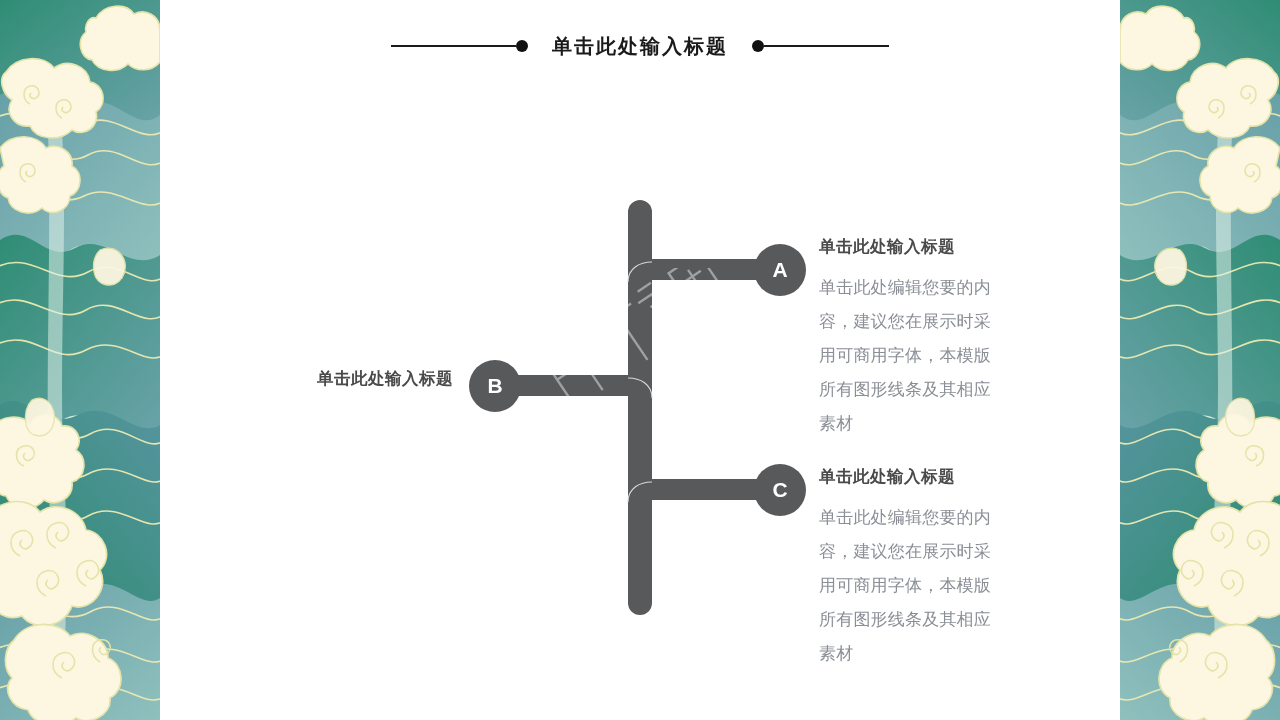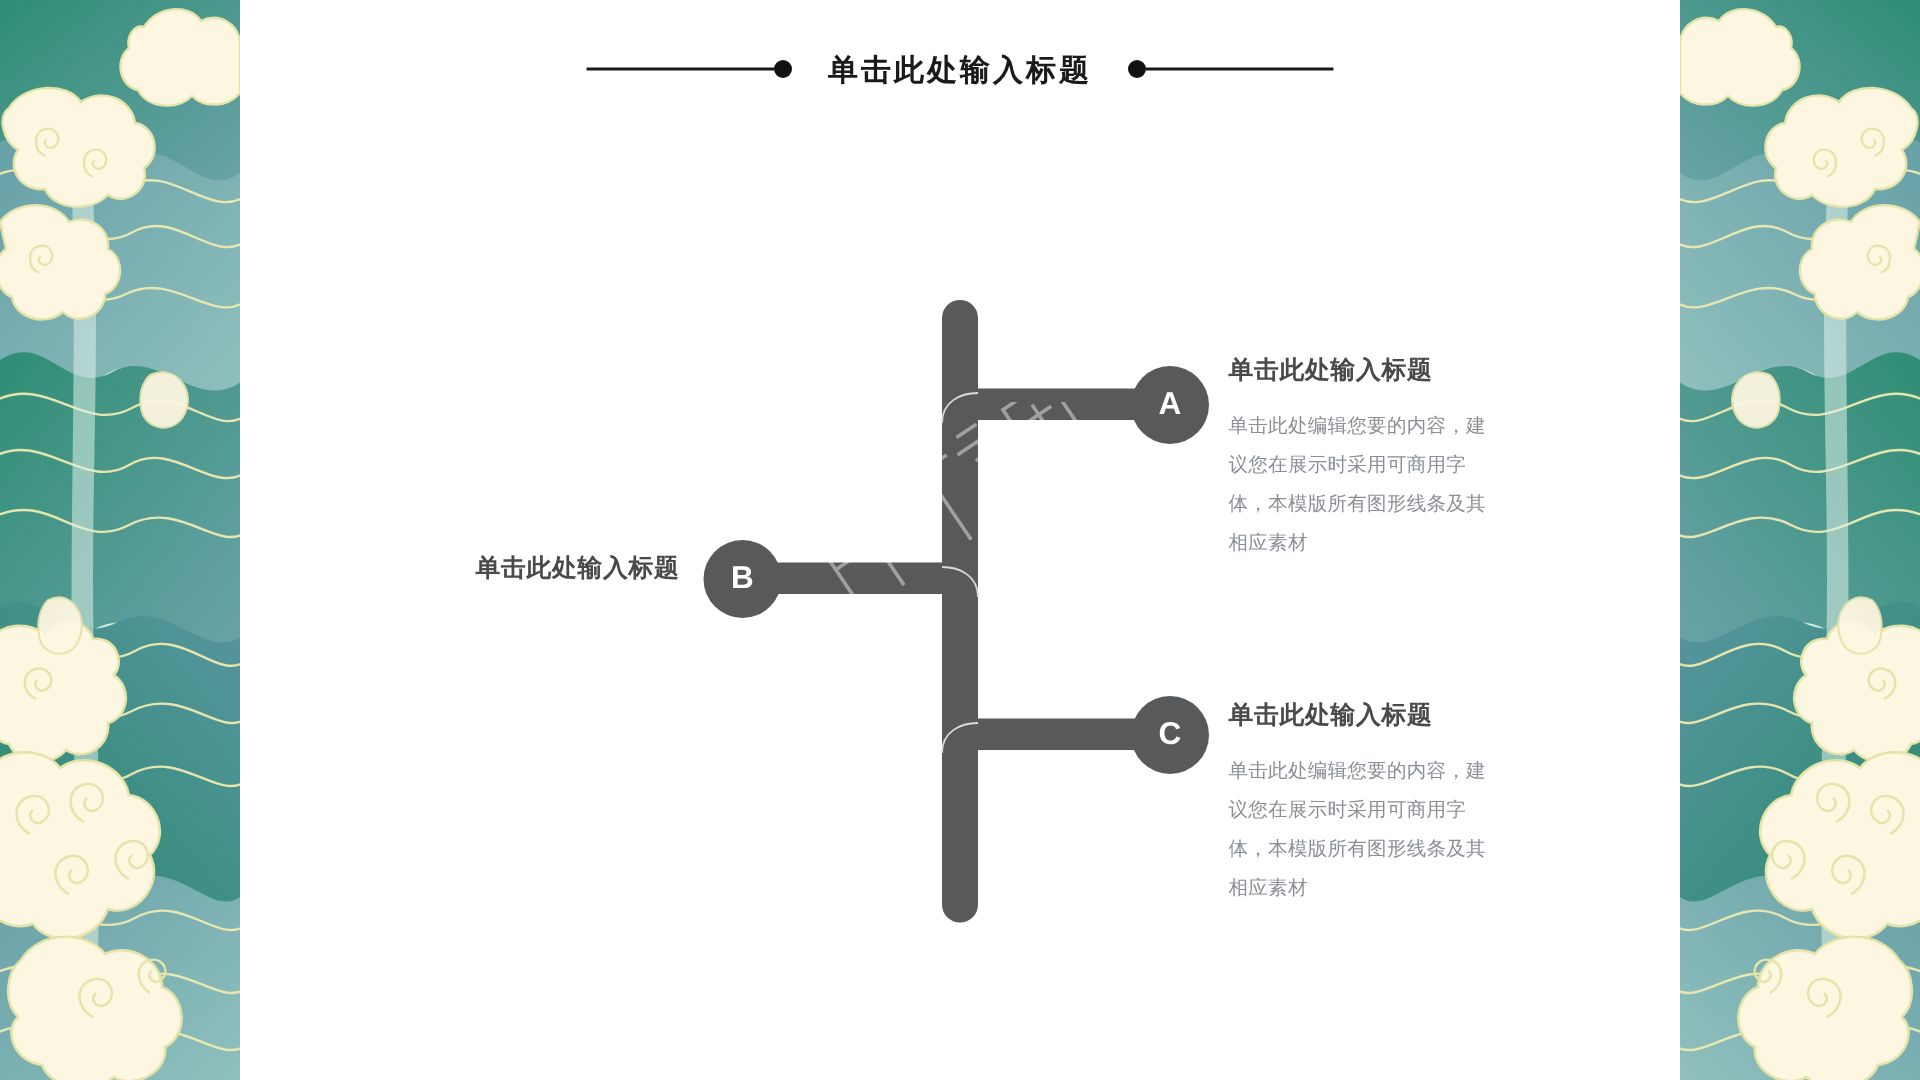--- a/index.html
+++ b/index.html
@@ -112,21 +112,21 @@
   }
   .block-heading {
     font-size: 16.5px;
     font-weight: bold;
     color: #4a4a4a;
     letter-spacing: 0.5px;
     white-space: nowrap;
     margin-bottom: 13px;
   }
   .block-body {
-    font-size: 13px;
+    font-size: 17px;
     color: #8a8e95;
     line-height: 2.0;
     letter-spacing: 0.2px;
     width: 176px;
   }
 
   .block-a { left: 819px; top: 236px; }
   .block-c { left: 819px; top: 466px; }
 
   .block-b {

